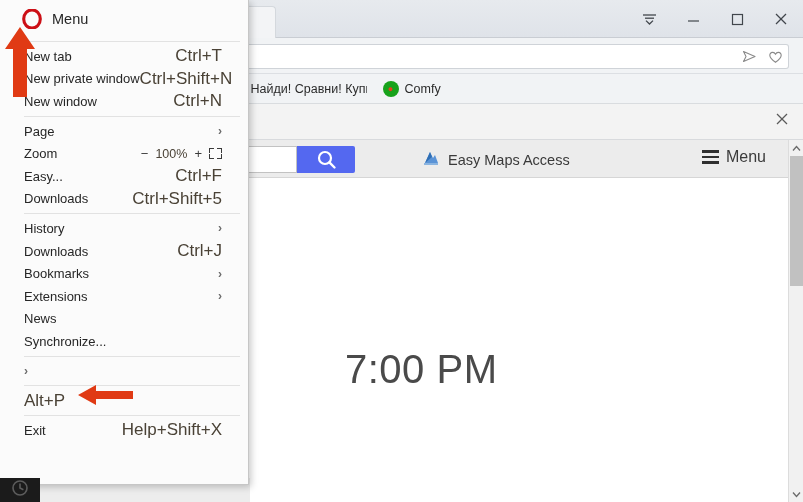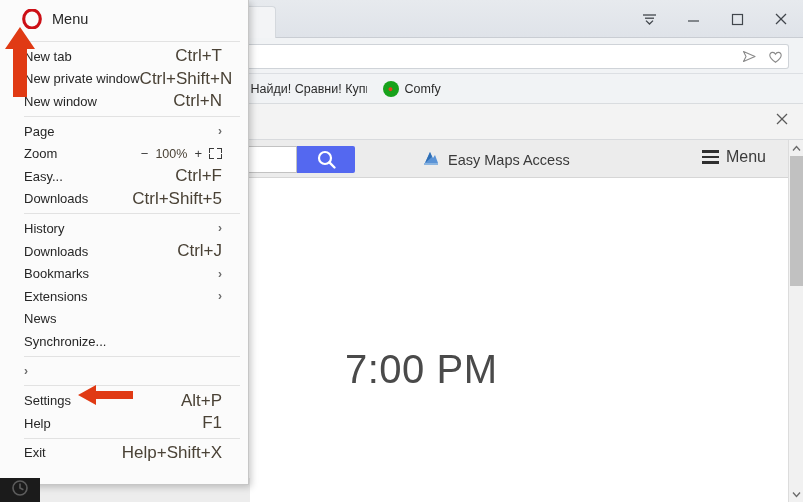--- a/index.html
+++ b/index.html
@@ -381,26 +381,21 @@
         </div>
         <div class="mi">
           <span class="txt">Synchronize...</span>
         </div>
         <div class="sep"></div>
         <div class="mi">
           <span class="chev">›</span>
         </div>
         <div class="sep"></div>
         <div class="mi">
-          <span class="txt">Settings</span>
           <span class="acc">Alt+P</span>
-        </div>
-        <div class="mi">
-          <span class="txt">Help</span>
-          <span class="acc">F1</span>
         </div>
         <div class="sep"></div>
         <div class="mi">
           <span class="txt">Exit</span>
           <span class="acc">Help+Shift+X</span>
         </div>
       </div>
   </div>
 
   <span class="arrow-up">

